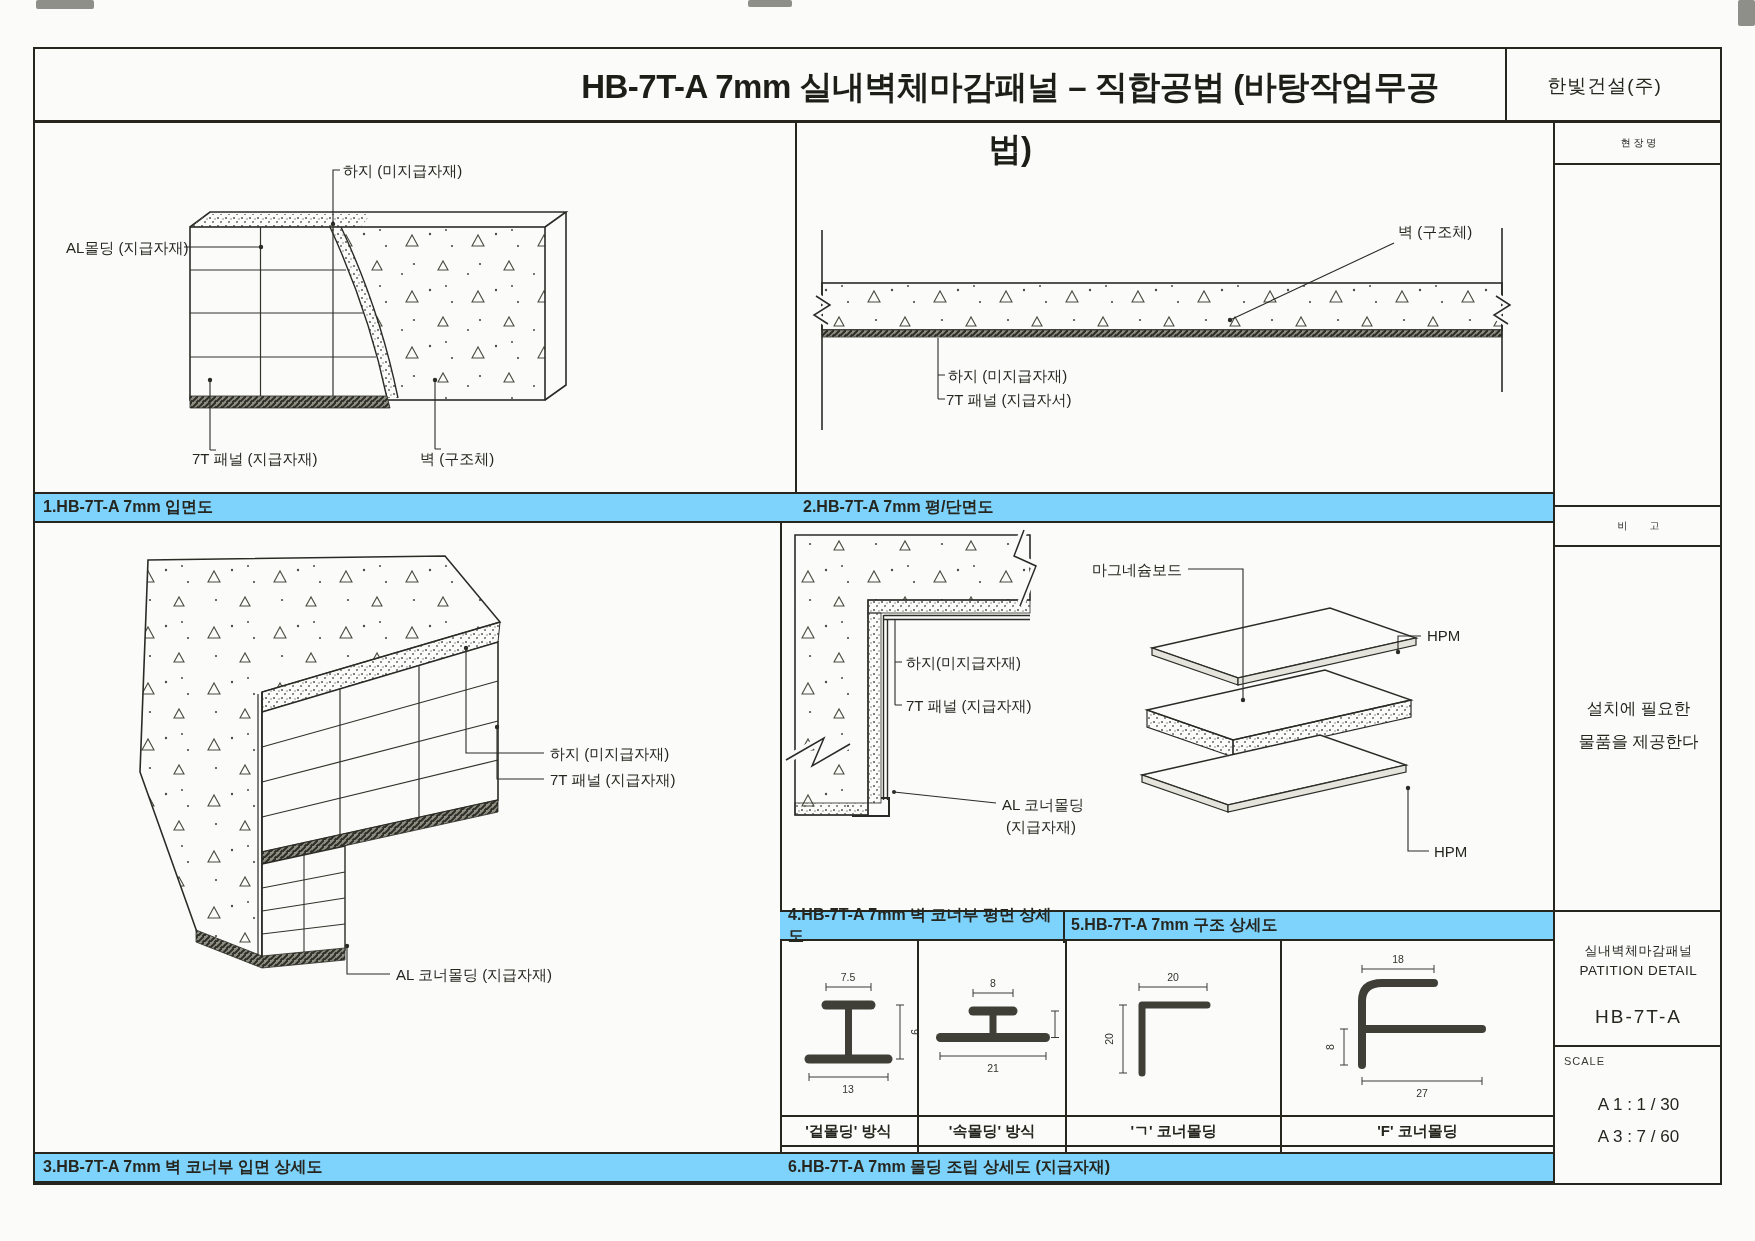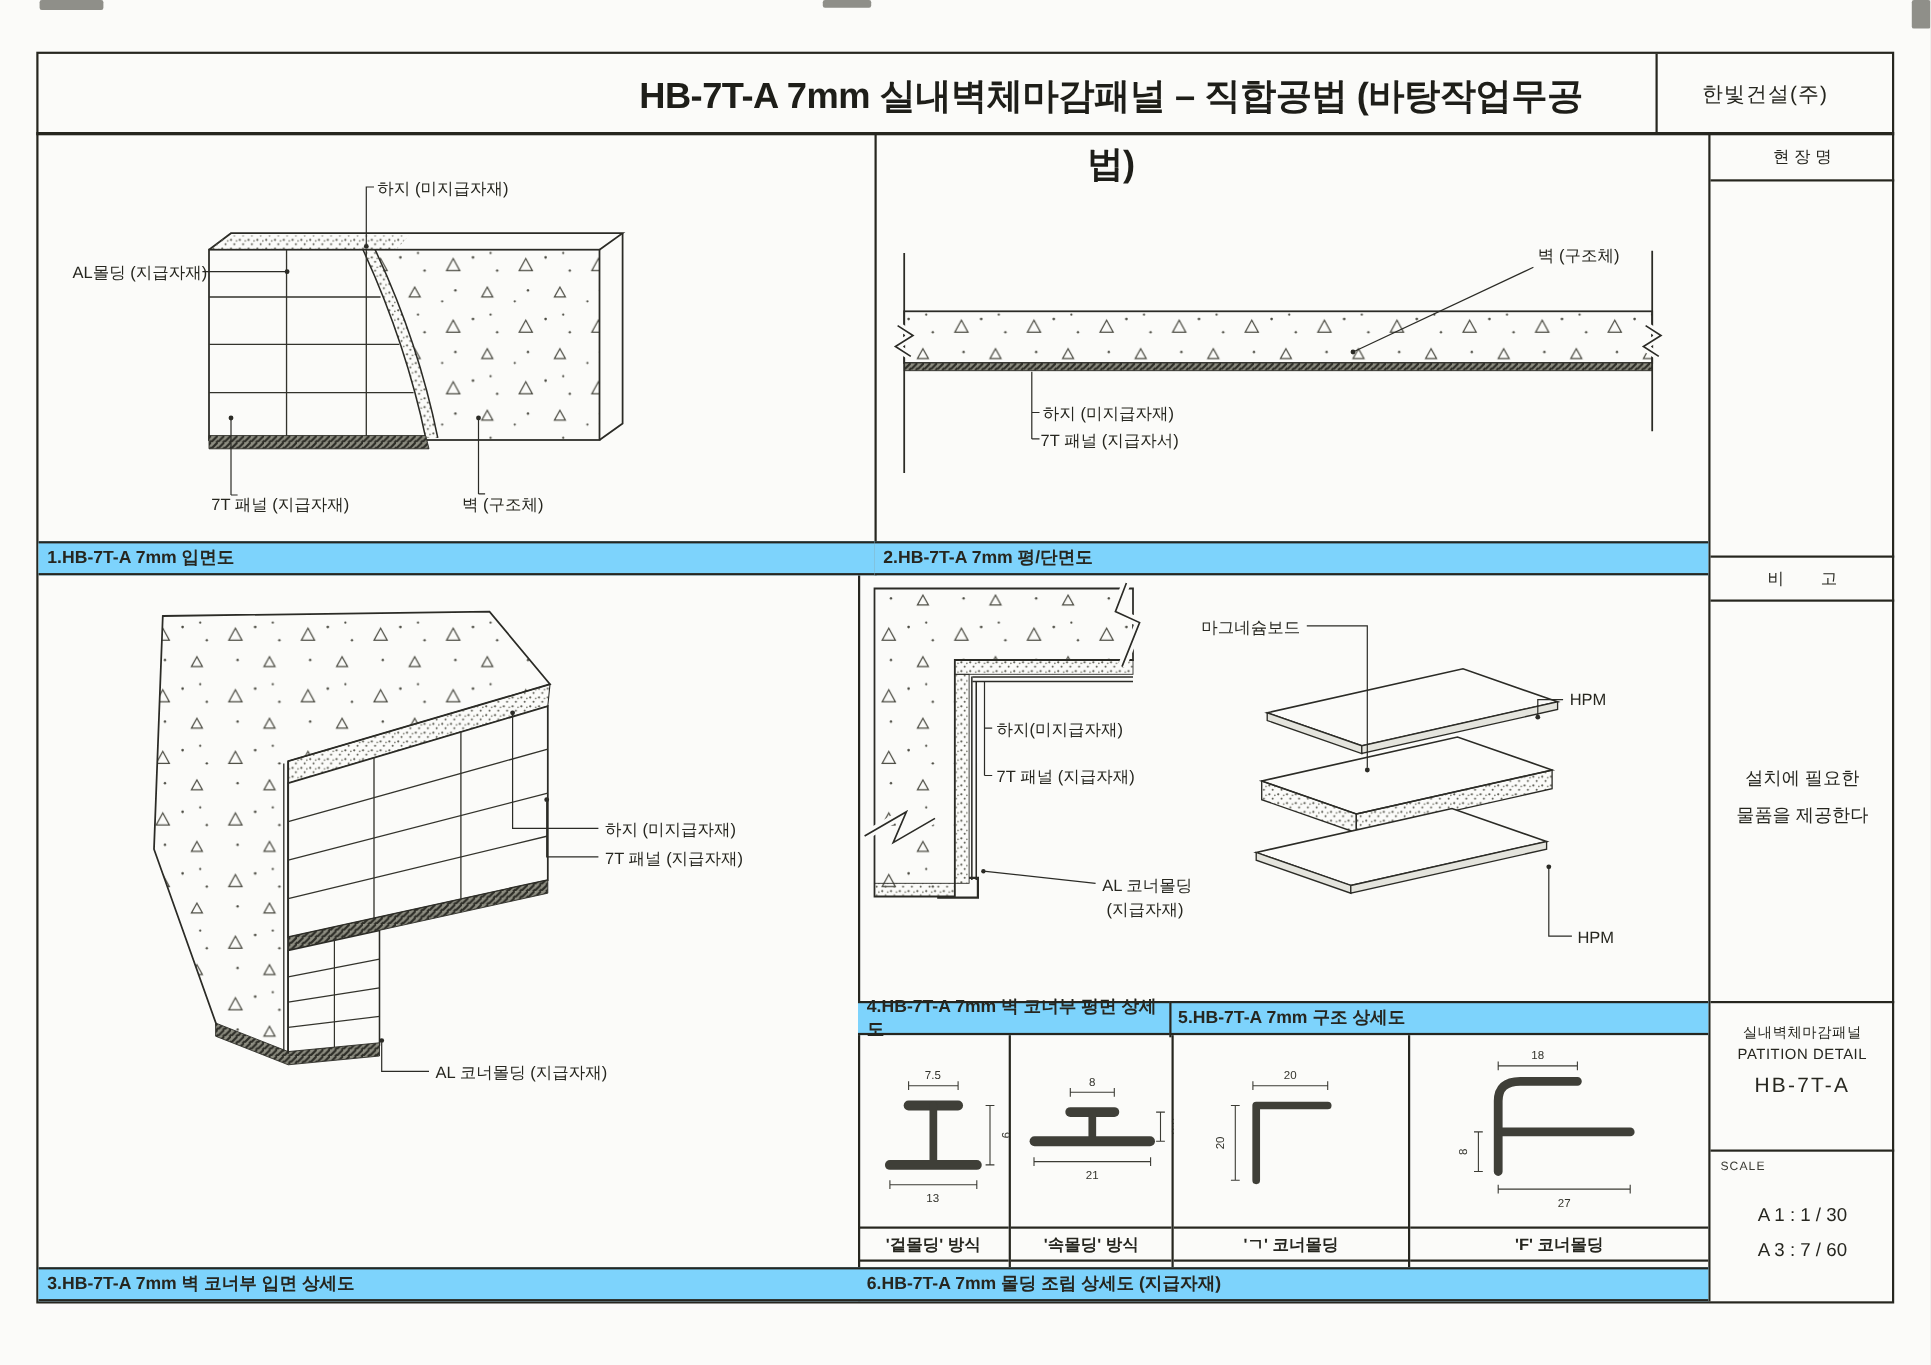--- a/index.html
+++ b/index.html
@@ -10,27 +10,27 @@
   .abs{position:absolute;box-sizing:border-box;}
   .frame{left:33px;top:47px;width:1689px;height:1138px;border:2.5px solid #26261f;}
   .hline{background:#26261f;height:2.5px;}
   .vline{background:#26261f;width:2px;}
   .big-title{left:560px;top:56px;width:900px;height:62px;text-align:center;
     font-size:33px;font-weight:800;letter-spacing:-0.5px;line-height:62px;color:#1e1e19;}
   .company{left:1505px;top:49px;width:197px;height:73px;border-left:2.5px solid #26261f;
     display:flex;align-items:center;justify-content:center;font-size:19px;letter-spacing:1px;}
   .sidebar{left:1553px;top:122px;width:169px;height:1061px;border-left:2.5px solid #26261f;}
   .sb-head{left:0;width:100%;height:43px;display:flex;align-items:center;justify-content:center;
-    font-size:15px;white-space:pre;border-bottom:2px solid #26261f;}
+    font-size:10px;white-space:pre;border-bottom:2px solid #26261f;}
   .sb-remarks-head{top:383px;border-top:2px solid #26261f;height:42px;}
   .sb-remarks-text{top:570px;width:100%;text-align:center;font-size:16.5px;line-height:33px;}
   .sb-block{top:788px;width:100%;height:135px;border-top:2px solid #26261f;text-align:center;}
-  .sb-block .kr{margin-top:18px;font-size:13px;letter-spacing:0.5px;}
+  .sb-block .kr{margin-top:30px;font-size:13px;letter-spacing:0.5px;}
   .sb-block .en{margin-top:3px;font-size:13.5px;letter-spacing:0.5px;}
-  .sb-block .code{margin-top:11px;font-size:19px;letter-spacing:2px;}
+  .sb-block .code{margin-top:28px;font-size:19px;letter-spacing:2px;}
   .sb-scale{top:923px;width:100%;height:138px;border-top:2px solid #26261f;}
   .sb-scale .lbl{margin:8px 0 0 9px;font-size:11px;letter-spacing:1px;color:#3a3a33;}
   .sb-scale .s1{margin-top:28px;text-align:center;font-size:17px;}
   .sb-scale .s2{margin-top:12px;text-align:center;font-size:17px;}
   .titlebar{border-top:2px solid #26261f;border-bottom:2px solid #26261f;background:#7dd3fc;
     font-size:16px;font-weight:700;display:flex;align-items:center;padding-left:8px;z-index:2;}
   .p6{left:780px;top:941px;width:773px;height:211px;display:flex;z-index:1;}
   .p6cell{position:relative;box-sizing:border-box;height:100%;}
   .p6cell + .p6cell{border-left:2px solid #26261f;}
   .p6cap{position:absolute;bottom:5px;left:0;right:0;height:28px;border-top:2px solid #26261f;

